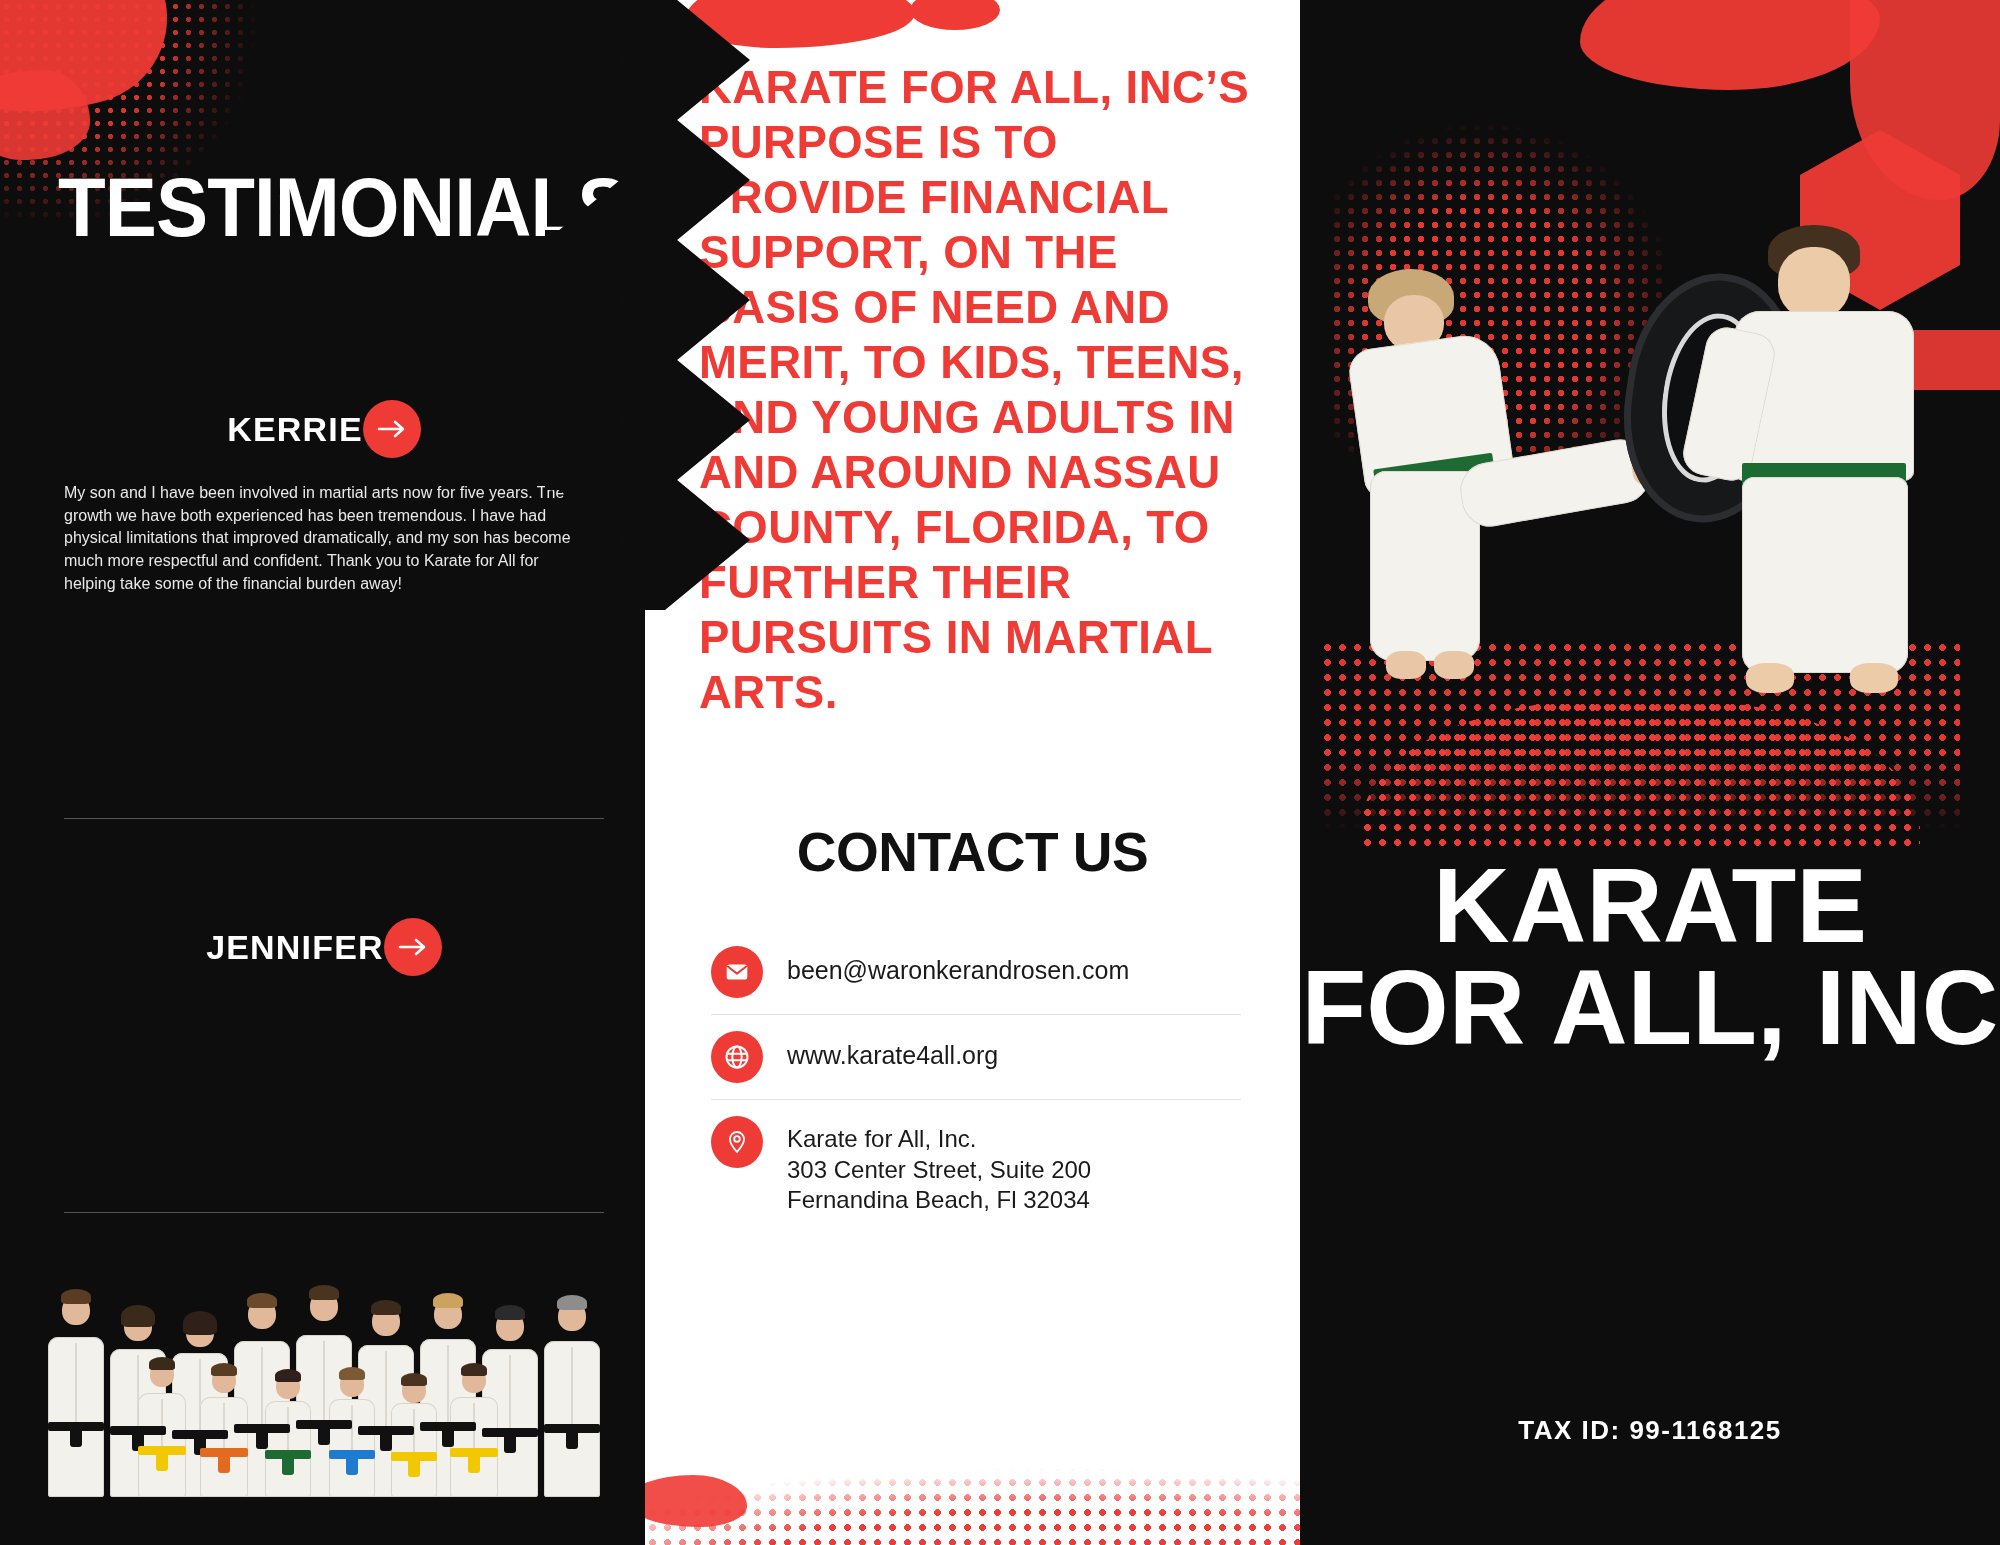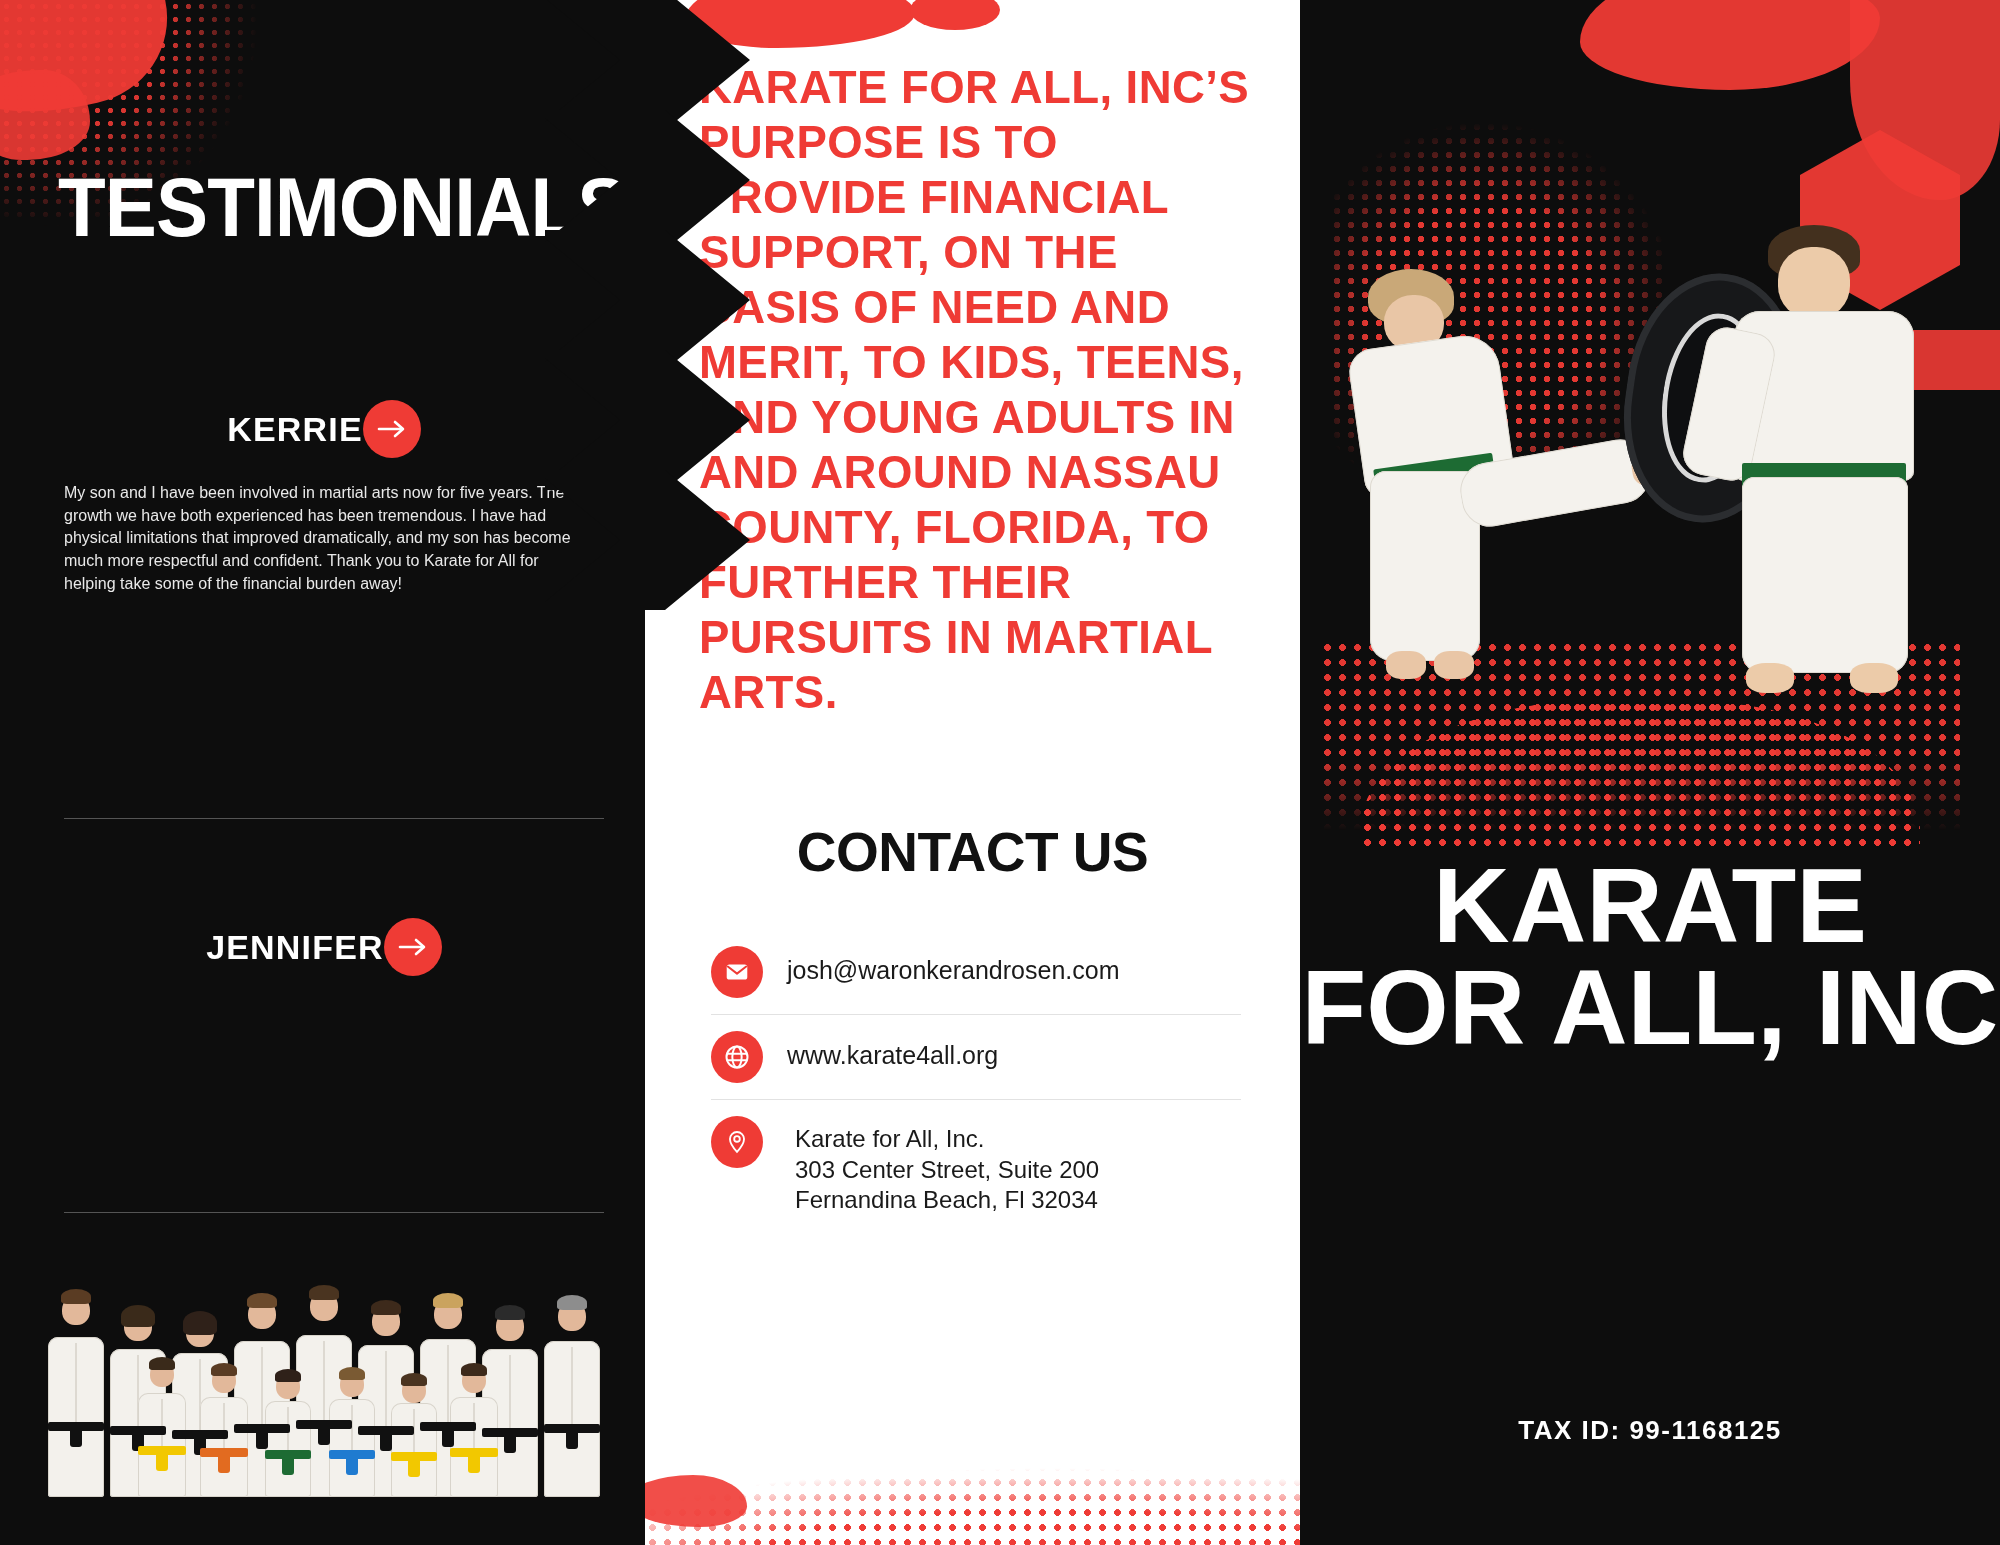--- a/index.html
+++ b/index.html
@@ -270,21 +270,21 @@
     justify-content: center;
     flex: 0 0 52px;
     margin-right: 24px;
   }
   .contact-text {
     font-size: 25px;
     line-height: 1.28;
     color: #1a1a1a;
     padding-top: 8px;
   }
-  .contact-text.small { font-size: 24px; margin-left: 8px; }
+  .contact-text.small { font-size: 24px; }
   .mid-dots {
     position: absolute;
     bottom: 0; left: 0;
     width: 655px; height: 130px;
     background-image: radial-gradient(#ef3b35 32%, transparent 33%);
     background-size: 15px 15px;
     -webkit-mask-image: radial-gradient(ellipse 110% 100% at 62% 115%, #000 42%, transparent 74%);
     mask-image: radial-gradient(ellipse 110% 100% at 62% 115%, #000 42%, transparent 74%);
   }
   .mid-splat-bl {
@@ -600,21 +600,21 @@
     <div class="contact-list">
 
 
       <div class="contact-row">
         <span class="ci">
           <svg width="26" height="26" viewBox="0 0 24 24" aria-hidden="true">
             <rect x="2.5" y="5" width="19" height="14" rx="2.5" fill="#fff"></rect>
             <path d="M3.5 7 L12 13.5 L20.5 7" stroke="#ef3b35" stroke-width="1.8" fill="none" stroke-linecap="round" stroke-linejoin="round"></path>
           </svg>
         </span>
-        <span class="contact-text">josh@waronkerandrosen.com</span>
+        <span class="contact-text">been@waronkerandrosen.com</span>
       </div>
 
       <div class="contact-row">
         <span class="ci">
           <svg width="28" height="28" viewBox="0 0 24 24" fill="none" stroke="#fff" stroke-width="1.7" aria-hidden="true">
             <circle cx="12" cy="12" r="9"></circle>
             <ellipse cx="12" cy="12" rx="4" ry="9"></ellipse>
             <path d="M3.2 9.2h17.6M3.2 14.8h17.6"></path>
           </svg>
         </span>

